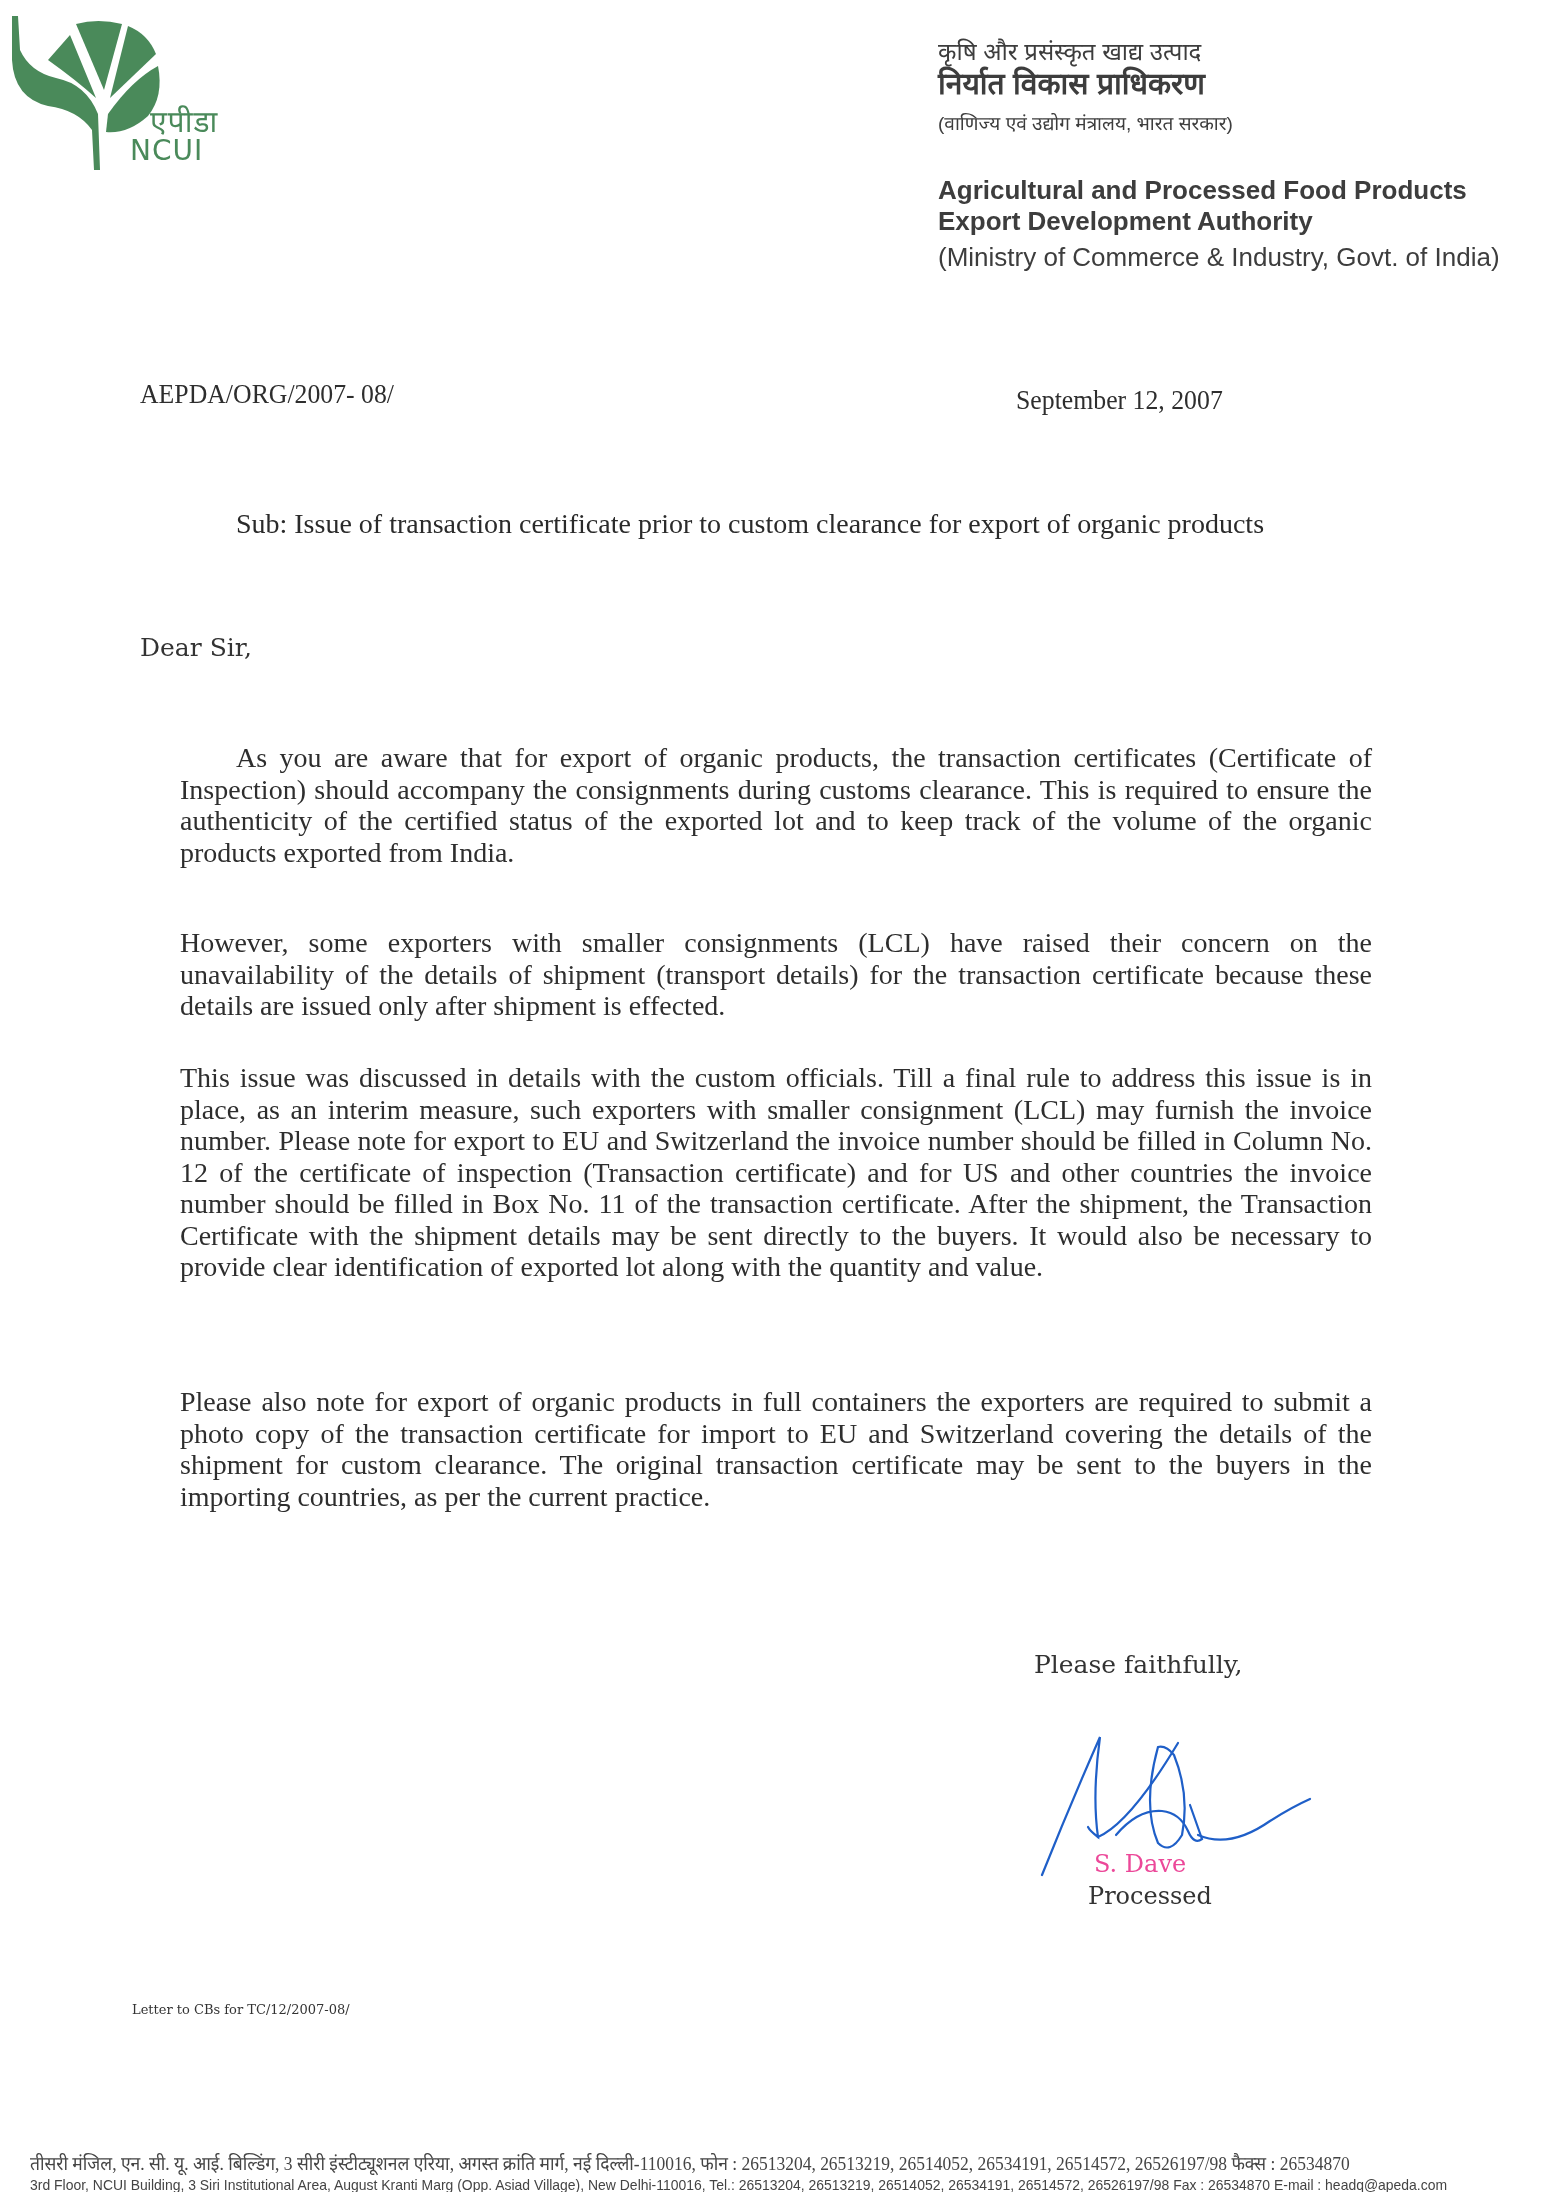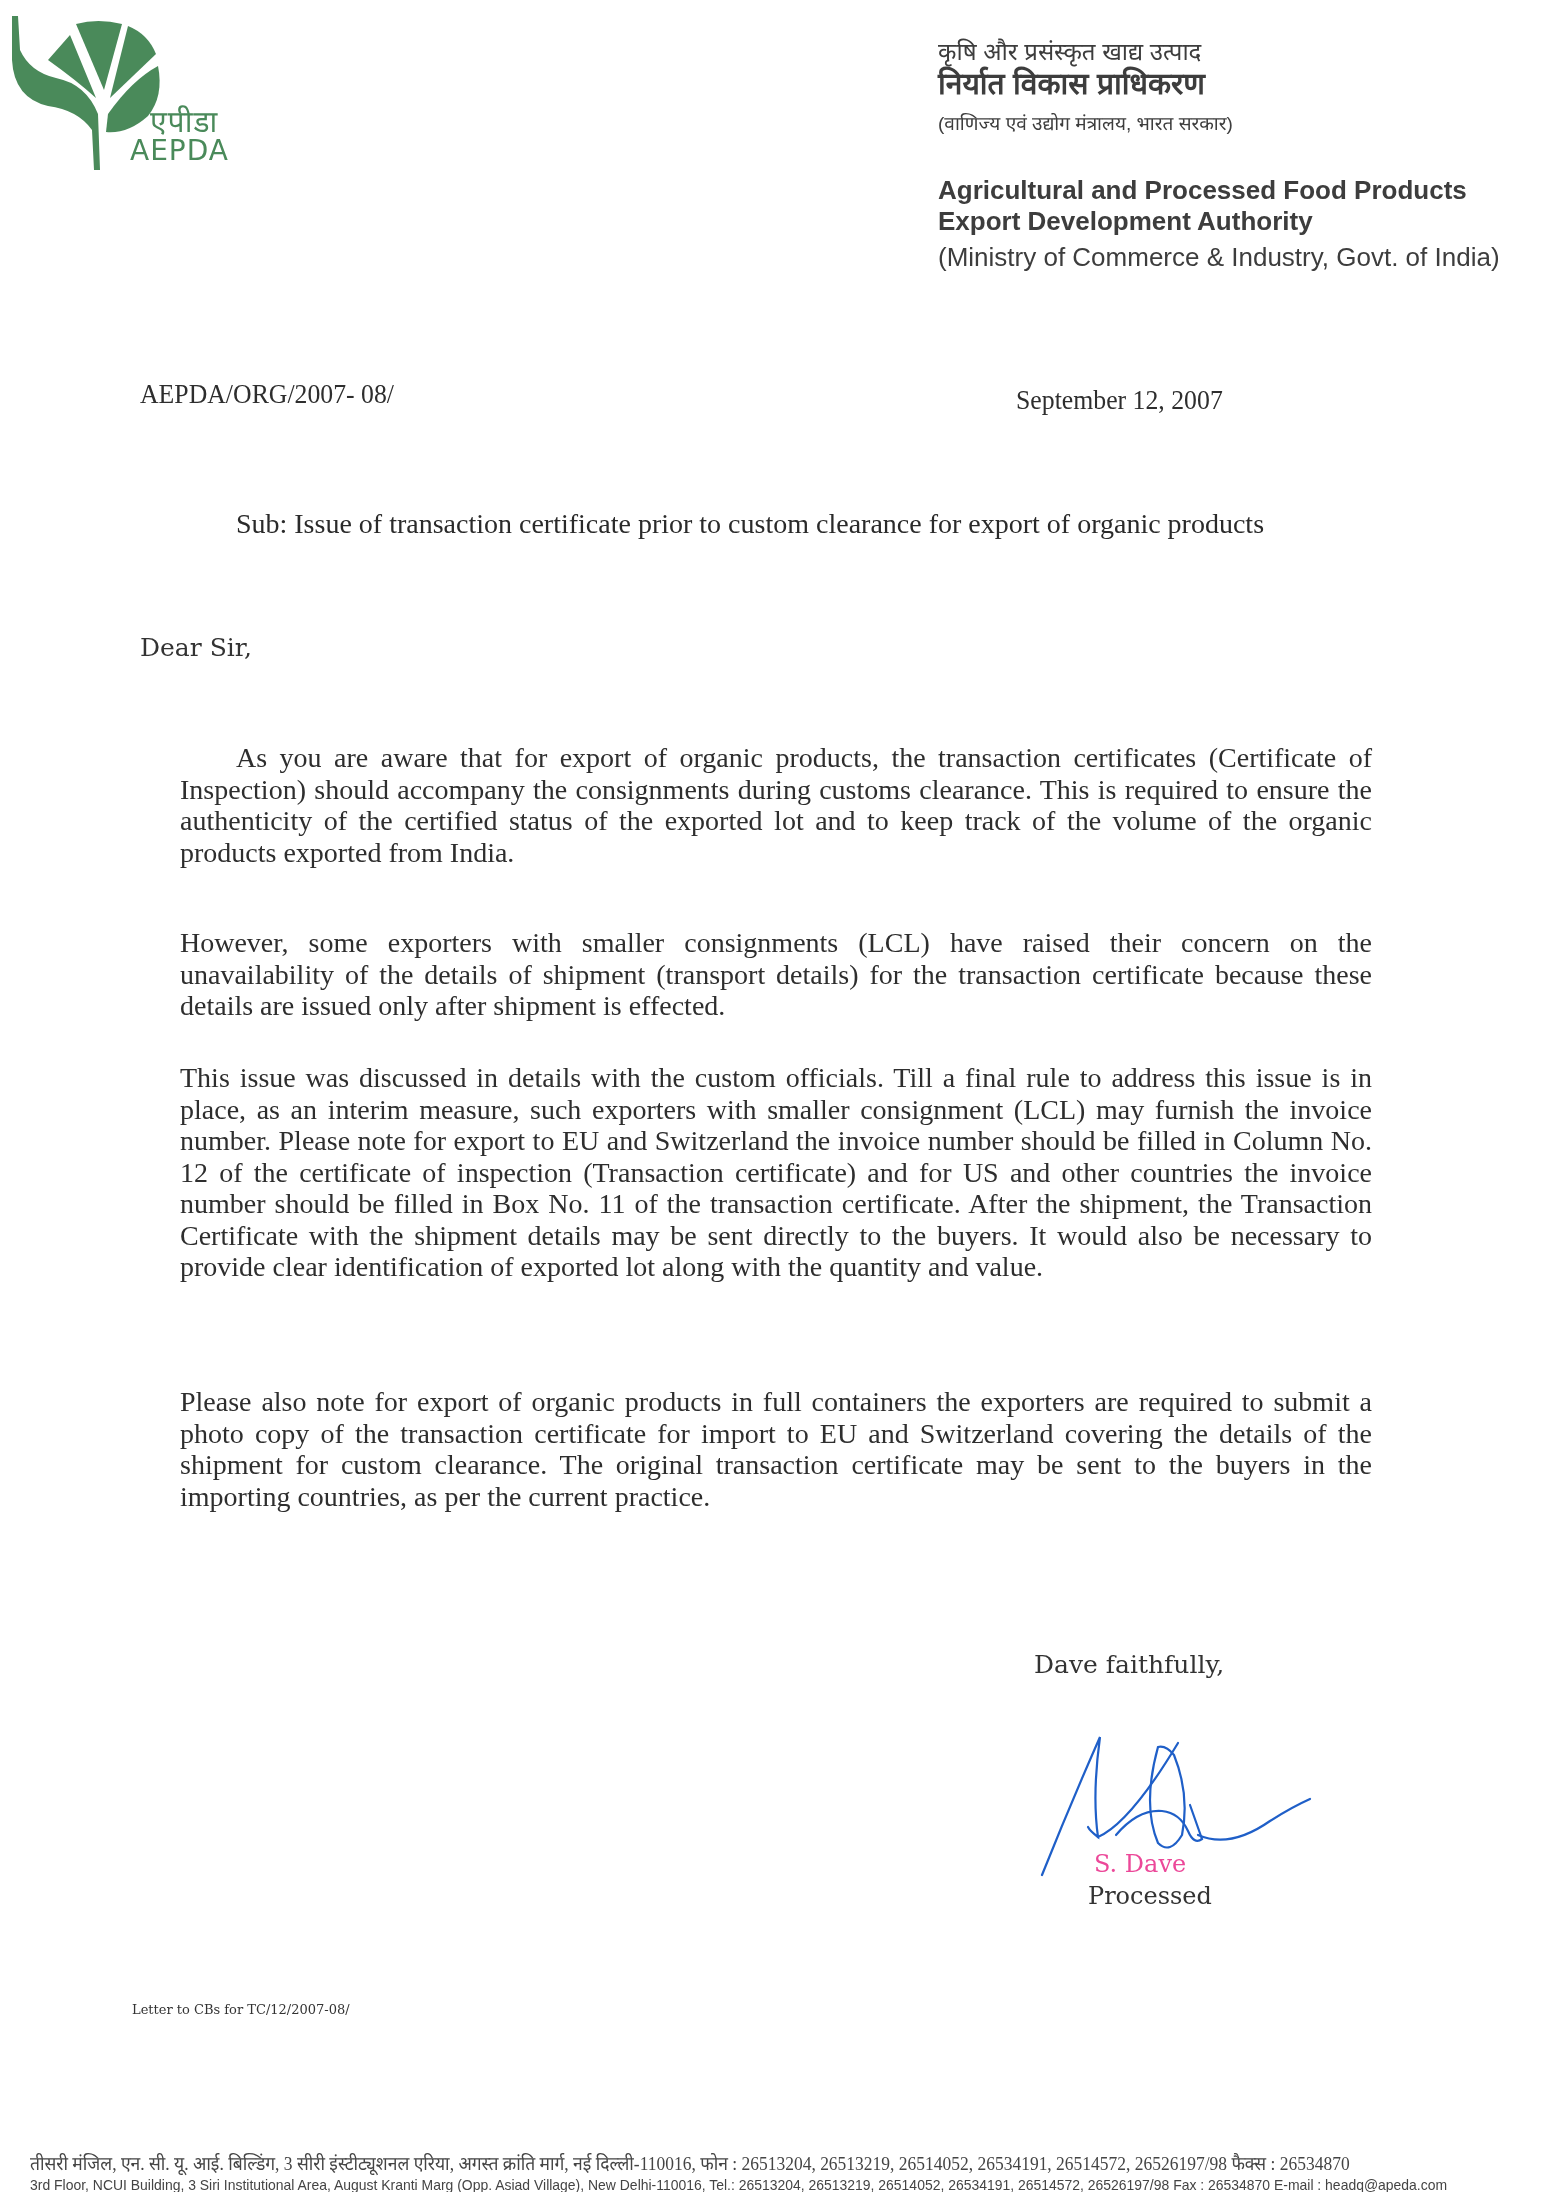--- a/index.html
+++ b/index.html
@@ -70,42 +70,42 @@
 
     <path d="M4 6 L10 6 L12 40 Q22 62 48 68 Q78 74 90 104 L92 160 L86 160 L84 120 Q70 100 40 96 Q6 88 4 50 Z"></path>
 
     <path d="M40 50 L62 25 L88 88 Q68 70 40 50 Z"></path>
     <path d="M68 14 Q90 8 114 14 L96 80 Z"></path>
     <path d="M120 16 Q140 24 148 44 L102 88 Z"></path>
     <path d="M150 56 Q156 86 140 106 Q120 124 98 122 L100 104 Q124 70 150 56 Z"></path>
   </g>
 </svg>
 <div id="logo-hindi" class="abs">एपीडा</div>
-<div id="logo-text" class="abs">AEPDA</div>
+<div id="logo-text" class="abs">NCUI</div>
 
 <div id="hi1" class="abs hdr">कृषि और प्रसंस्कृत खाद्य उत्पाद</div>
 <div id="hi2" class="abs hdr">निर्यात विकास प्राधिकरण</div>
 <div id="hi3" class="abs hdr">(वाणिज्य एवं उद्योग मंत्रालय, भारत सरकार)</div>
 <div id="en1" class="abs hdr">Agricultural and Processed Food Products</div>
 <div id="en2" class="abs hdr">Export Development Authority</div>
 <div id="en3" class="abs hdr">(Ministry of Commerce &amp; Industry, Govt. of India)</div>
 
 <div id="ref" class="abs cond">AEPDA/ORG/2007- 08/</div>
 <div id="date" class="abs cond">September 12, 2007</div>
 
 <div id="subject" class="abs">Sub: Issue of transaction certificate prior to custom clearance for export of organic products</div>
 
 <div id="salutation" class="abs">Dear Sir,</div>
 
 <div id="p1" class="abs para">As you are aware that for export of organic products, the transaction certificates (Certificate of Inspection) should accompany the consignments during customs clearance. This is required to ensure the authenticity of the certified status of the exported lot and to keep track of the volume of the organic products exported from India.</div>
 <div id="p2" class="abs para">However, some exporters with smaller consignments (LCL) have raised their concern on the unavailability of the details of shipment (transport details) for the transaction certificate because these details are issued only after shipment is effected.</div>
 <div id="p3" class="abs para">This issue was discussed in details with the custom officials.  Till a final rule to address this issue is in place, as an interim measure, such exporters with smaller consignment (LCL) may furnish the invoice number.  Please note for export to EU and Switzerland the invoice number should be filled in Column No. 12 of the certificate of inspection (Transaction certificate) and for US and other countries the invoice number should be filled in Box No. 11 of the transaction certificate.  After the shipment, the Transaction Certificate with the shipment details may be sent directly to the buyers.  It would also be necessary to provide clear identification of exported lot along with the quantity and value.</div>
 <div id="p4" class="abs para">Please also note for export of organic products in full containers the exporters are required to submit a photo copy of the transaction certificate for import to EU and Switzerland covering the details of the shipment for custom clearance.  The original transaction certificate may be sent to the buyers in the importing countries, as per the current practice.</div>
 
-<div id="closing" class="abs">Dave faithfully,</div>
+<div id="closing" class="abs">Please faithfully,</div>
 <svg id="signature" class="abs" viewBox="0 0 290 170">
   <g fill="none" stroke="#1f5fc8" stroke-width="2.2" stroke-linecap="round">
     <path d="M12 140 Q40 70 70 2 Q62 60 68 102 Q60 96 58 92"></path>
     <path d="M68 102 Q100 88 148 8"></path>
     <path d="M128 12 Q112 70 128 108 Q140 120 152 100 Q160 60 144 20 Q136 10 128 12"></path>
     <path d="M86 100 Q108 74 132 76 Q150 78 158 96 Q164 110 172 104 L160 70"></path>
     <path d="M168 100 Q200 114 240 86 Q262 72 280 64"></path>
   </g>
 </svg>
 <div id="signer-name" class="abs">S. Dave</div>

